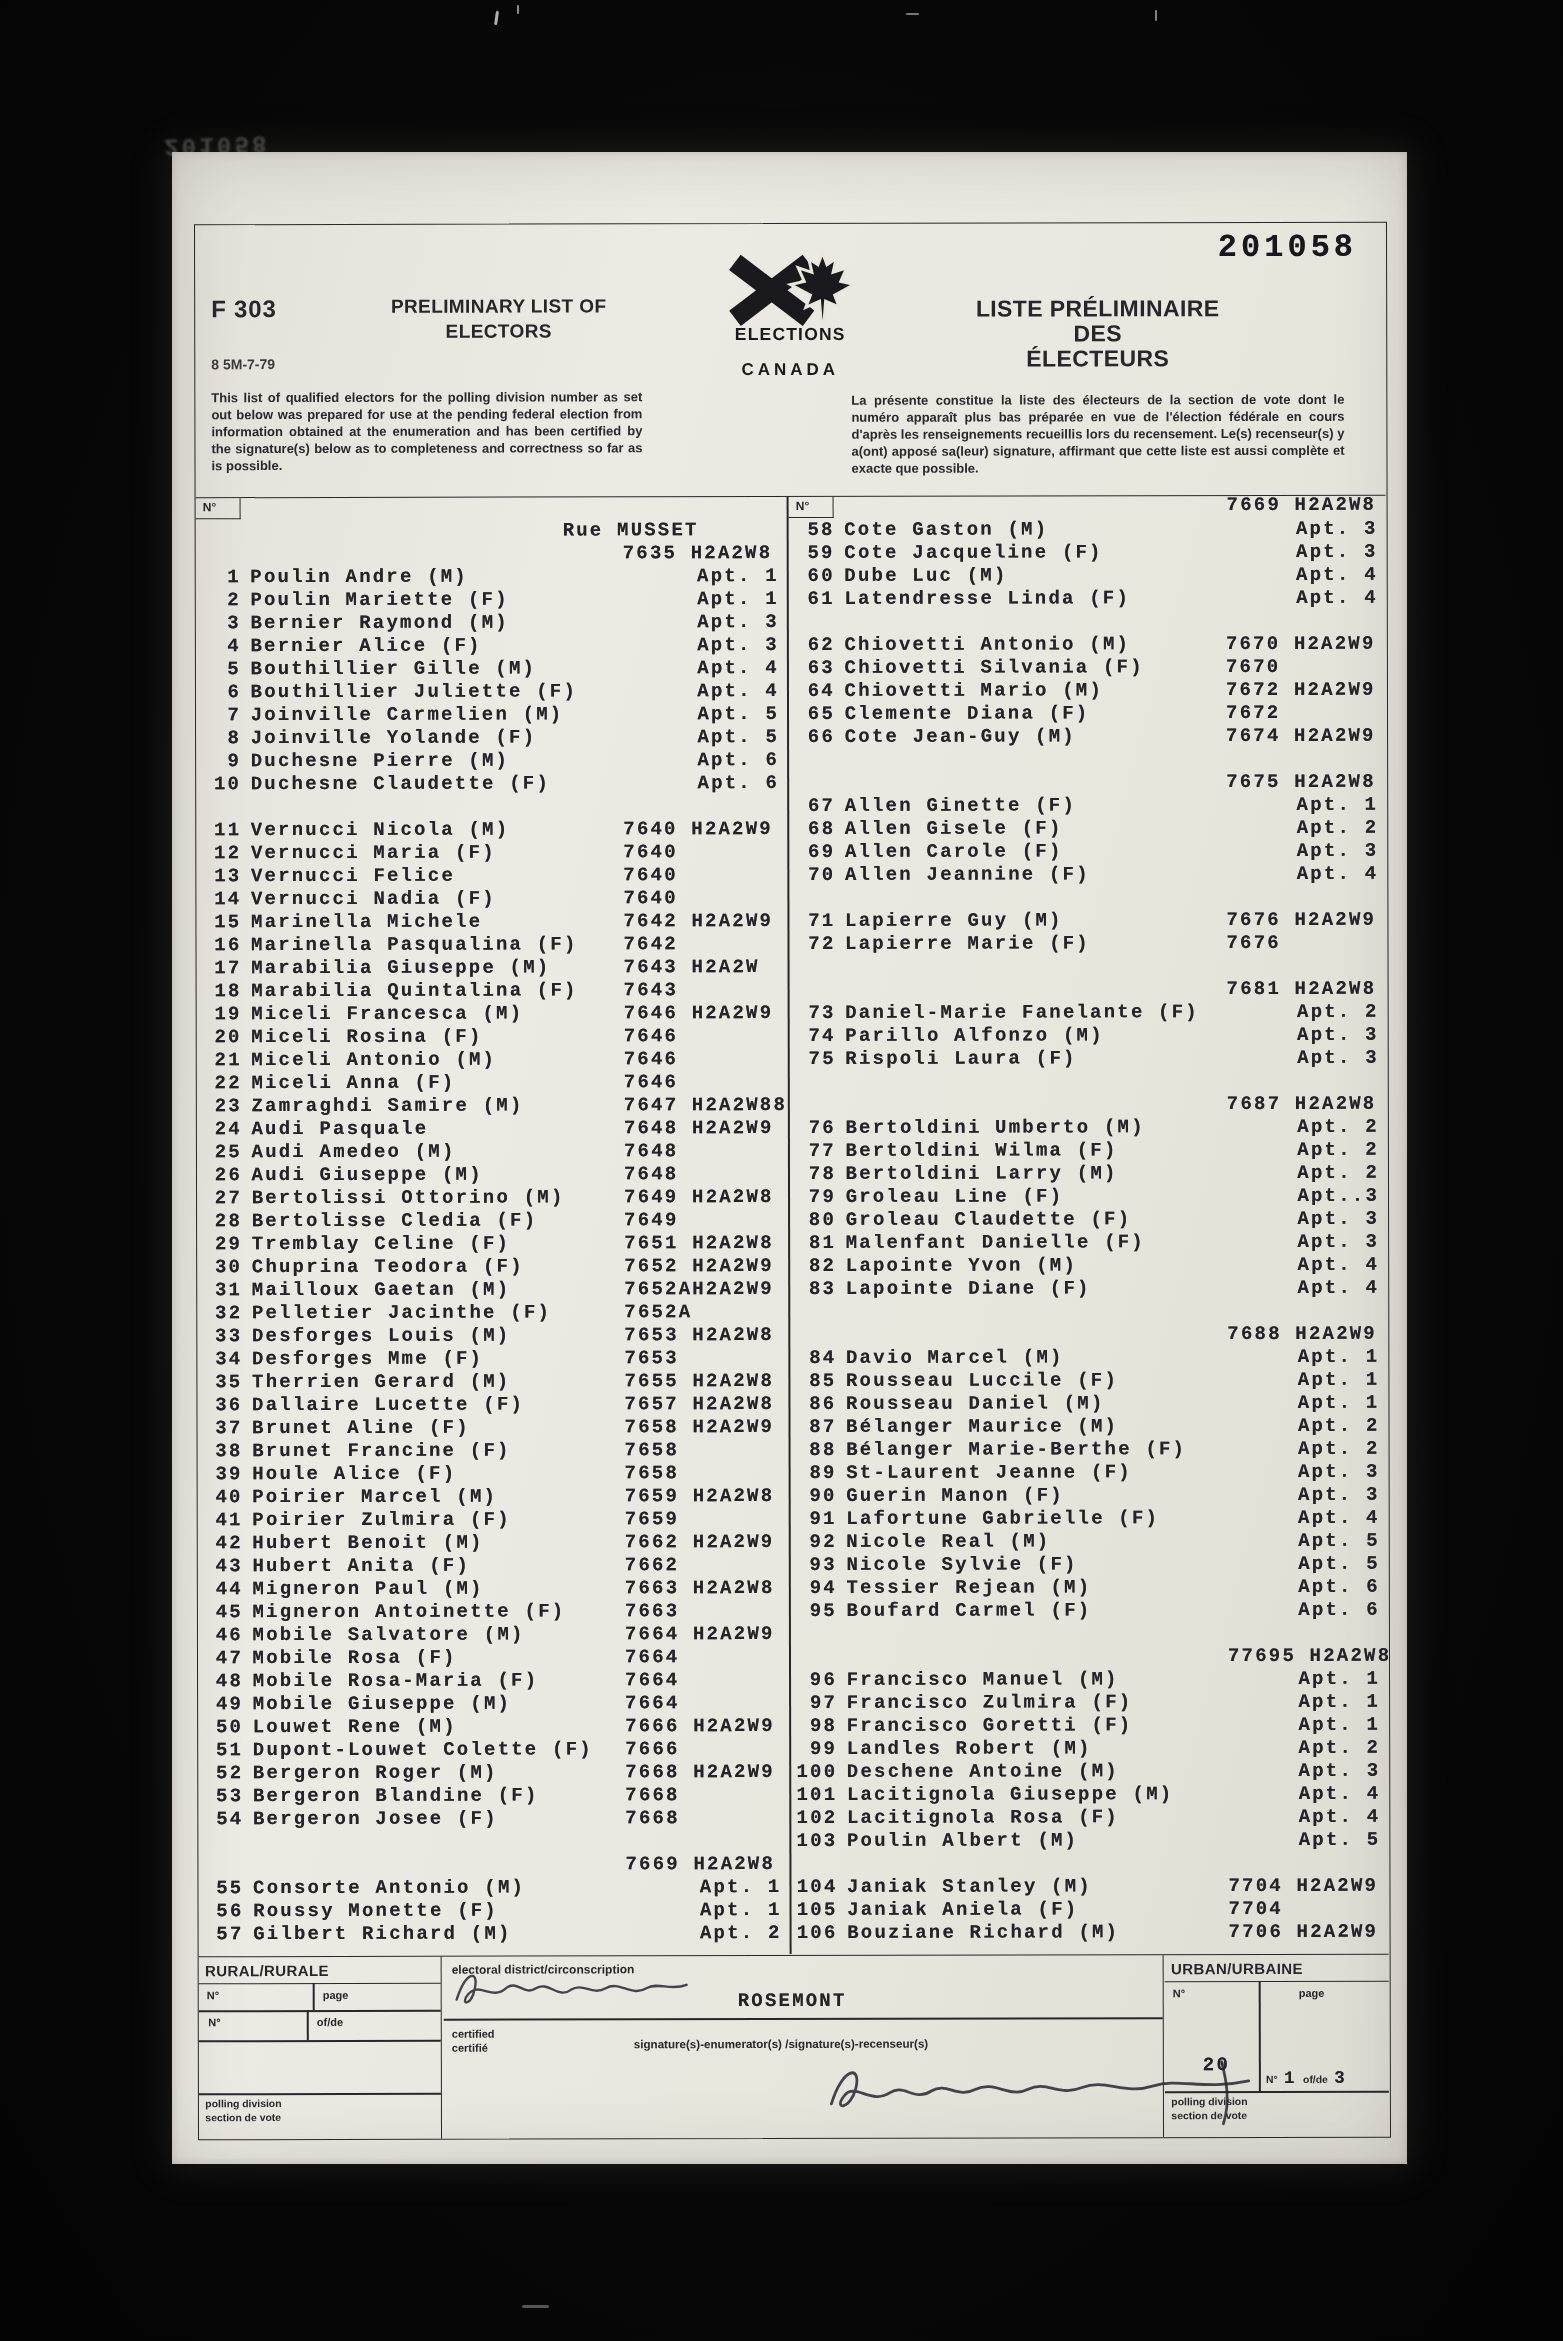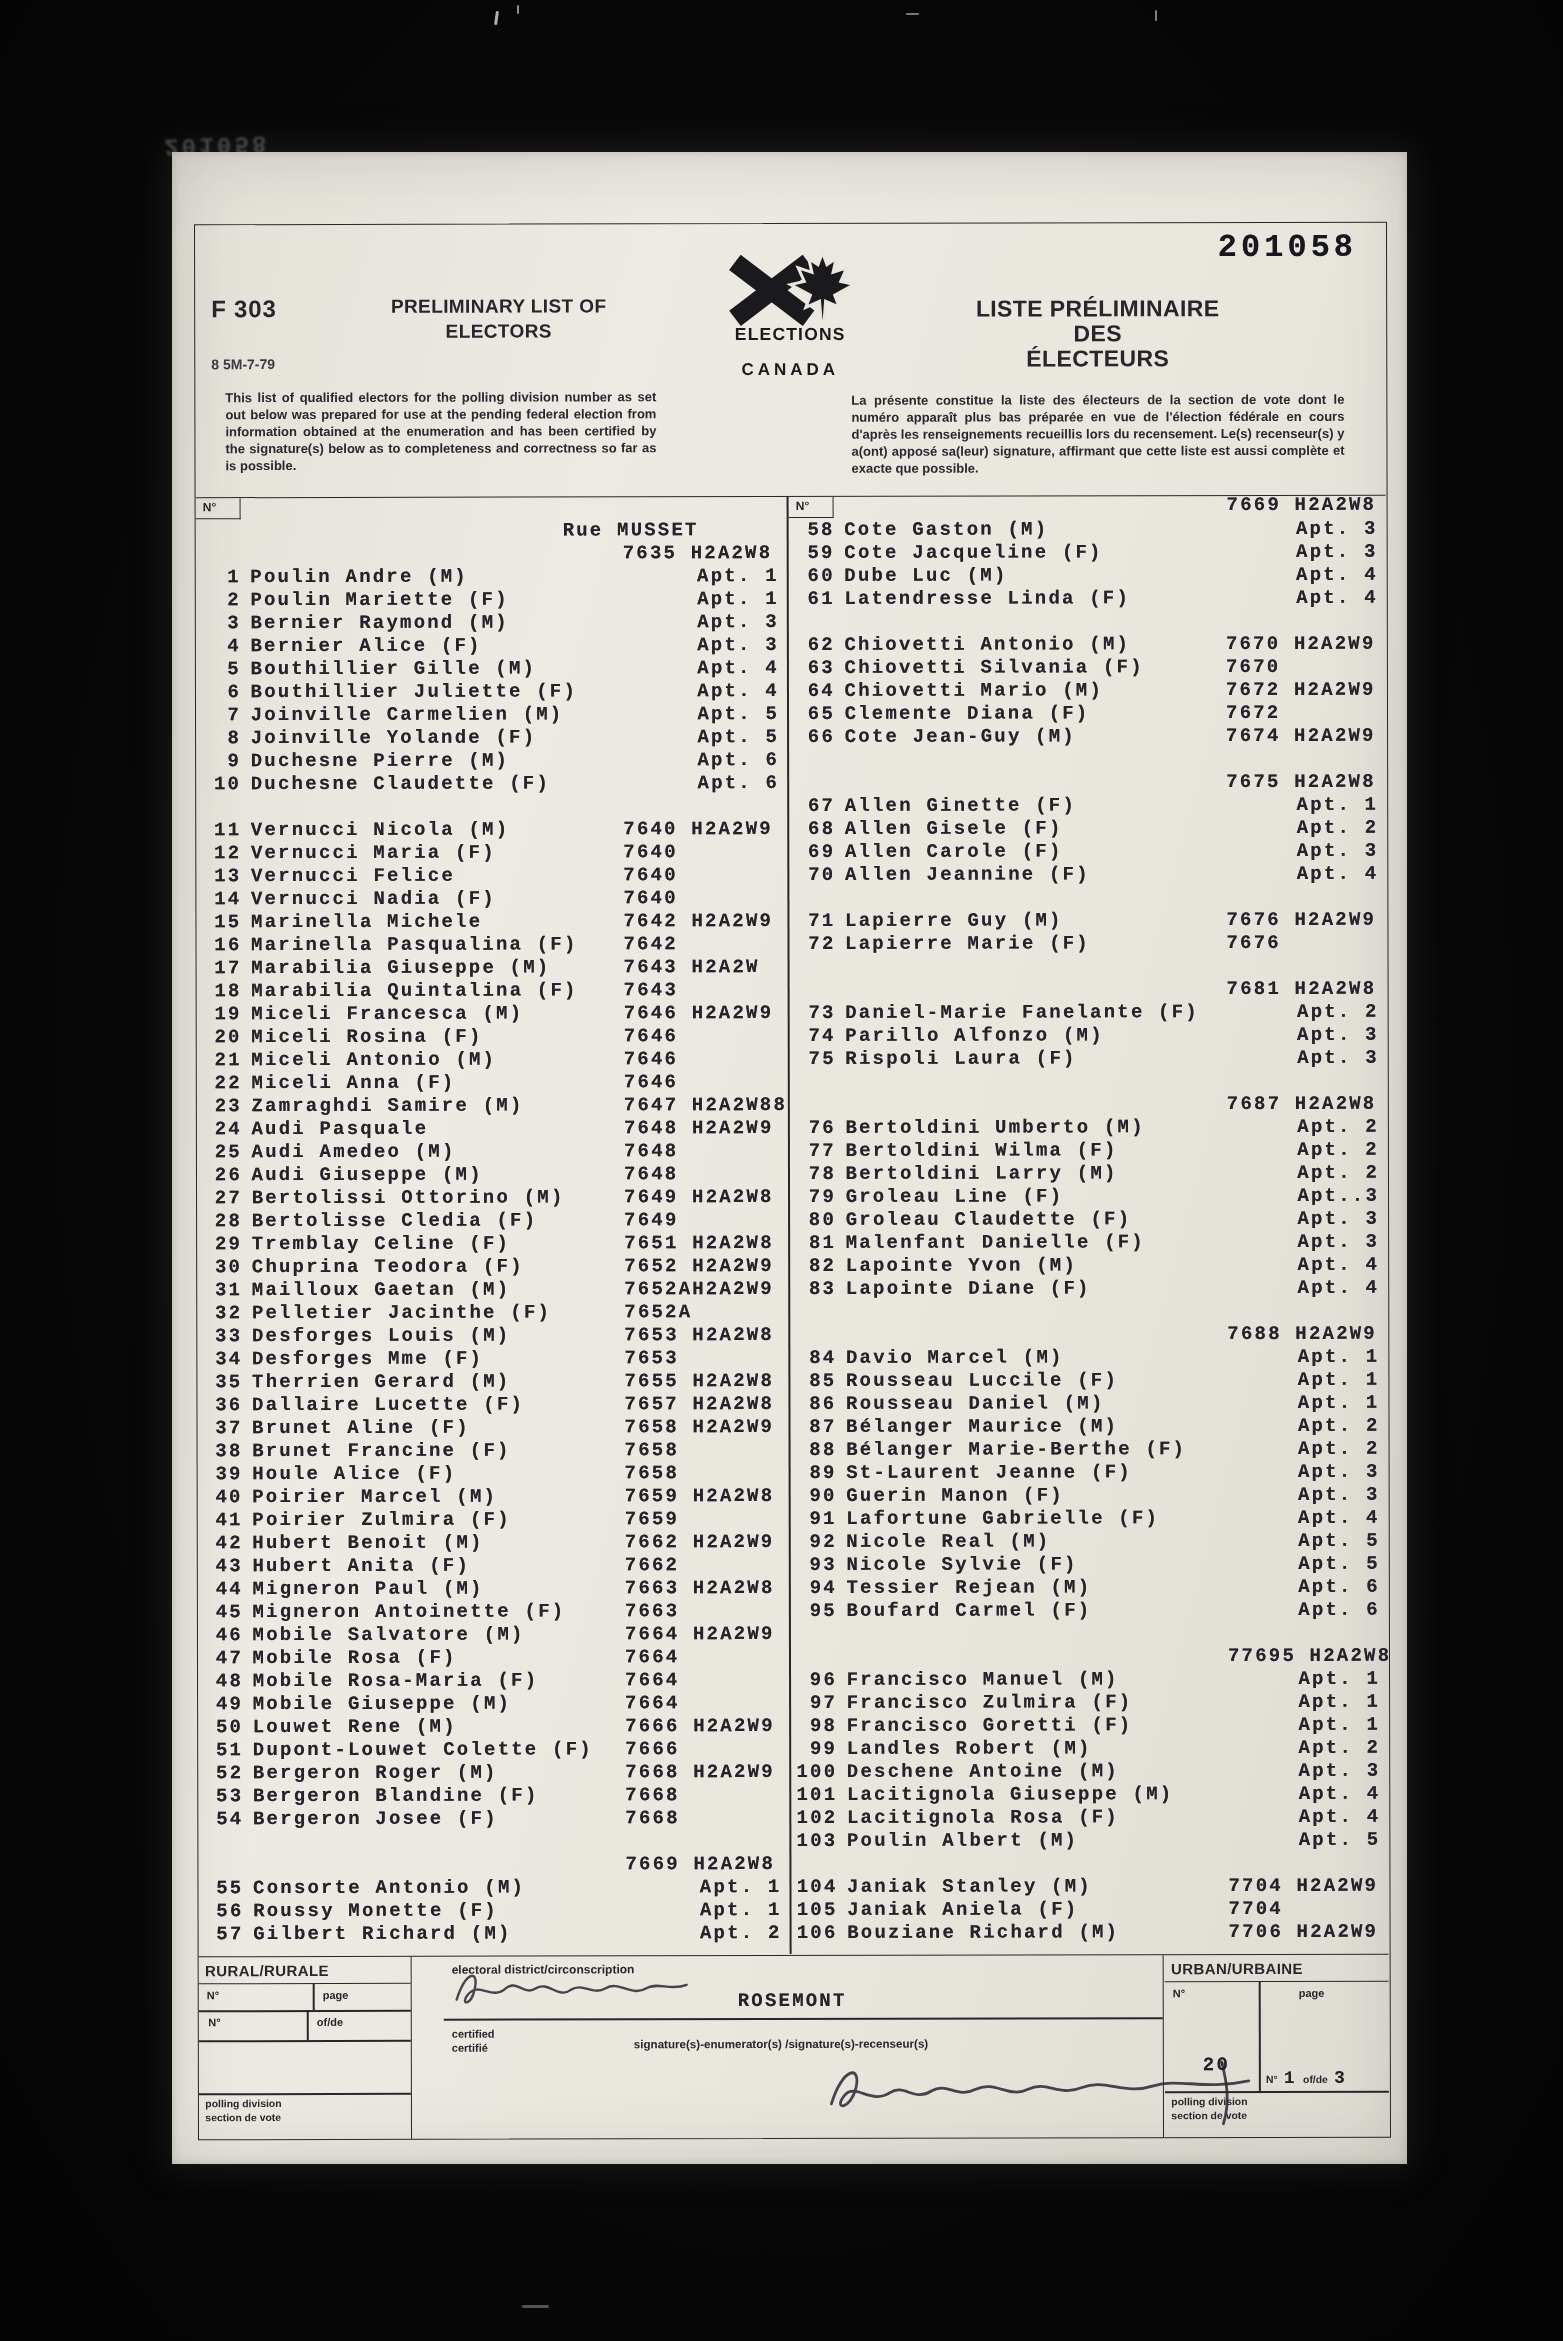--- a/index.html
+++ b/index.html
@@ -48,21 +48,21 @@
           font-size:19px; font-weight:700; line-height:25px; letter-spacing:0.4px; }
   .tfr  { position:absolute; left:759px; top:73px; width:287px; text-align:center;
           font-size:23px; font-weight:700; line-height:25px; letter-spacing:0.4px; }
   .pcode{ position:absolute; left:16px; top:131px; font-size:14px; font-weight:700; color:#3a3a40; }
   .logo { position:absolute; left:515px; top:27px; width:160px; height:116px; text-align:center; }
   .logo svg { position:absolute; left:4px; top:0; overflow:visible; }
   .lg1 { position:absolute; left:0; top:73px; width:160px; font-size:17.5px; font-weight:800; letter-spacing:1.2px; color:#1a1a1e; }
   .lg2 { position:absolute; left:0; top:109px; width:160px; font-size:17px; font-weight:800; letter-spacing:4px; color:#1a1a1e; }
   .intro { position:absolute; font-size:13px; line-height:17px; font-weight:600;
            text-align:justify; color:#28282e; }
-  .intro.en { left:16px;  top:164px; width:431px;margin-left:14px; }
+  .intro.en { left:16px;  top:164px; width:431px; }
   .intro.fr { left:656px; top:168px; width:493px; }
 
   
   .tbl { position:absolute; left:0; top:272px; width:1190px; height:1458px;
          border-top:1.6px solid #26262c; }
   .vdiv { position:absolute; left:591px; top:0; bottom:0; width:1.6px; background:#26262c; }
   .nocell { position:absolute; top:0; width:45px; height:21px;
     border-right:1.6px solid #2a2a30; border-bottom:1.6px solid #2a2a30;
     font-size:12px; font-weight:700; padding:2.4px 0 0 7.2px; }
   .nl { left:0; } .nr { left:593px; }
@@ -76,21 +76,21 @@
   .row .nm  { margin-left:9.6px; flex:1; overflow:visible; }
   .row .ad  { flex:none; }
   .colL .row .ad { width:164px; }
   .colR .row .ad { width:160px; }
   .row .ad.apt { text-align:right; padding-right:8px; }
   .row.street { padding-left:367px; }
 
   
   .ftr { position:absolute; left:0; bottom:0; width:1190px; height:183px;
          border-top:1.6px solid #26262c; overflow:visible; }
-  .fL { position:absolute; left:0; top:0; width:213px; height:100%; border-right:1.6px solid #26262c; }
+  .fL { position:absolute; left:0; top:0; width:243px; height:100%; border-right:1.6px solid #26262c; }
   .fM { position:absolute; left:245px; top:0; width:720px; height:100%; border-right:1.6px solid #26262c; }
   .fR { position:absolute; left:966px; top:0; right:0; height:100%;padding-left:12px; }
   .hline { position:absolute; left:0; right:0; height:1.6px; background:#26262c; }
   .vline { position:absolute; width:1.6px; background:#26262c; }
   .blab { font-size:15px; font-weight:700; letter-spacing:0.4px; position:absolute; left:6.4px; top:4.8px; }
   .slab { position:absolute; font-size:11px; font-weight:700; }
   .tlab { position:absolute; font-size:10.4px; font-weight:700; line-height:13.6px; }
   .fval20 { position:absolute; left:38px; top:99px; font-size:19px; }
   .frac { position:absolute; left:101px; top:113px; display:flex; align-items:baseline; gap:6.4px; }
   .frac .sl { font-size:10.4px; font-weight:700; }

